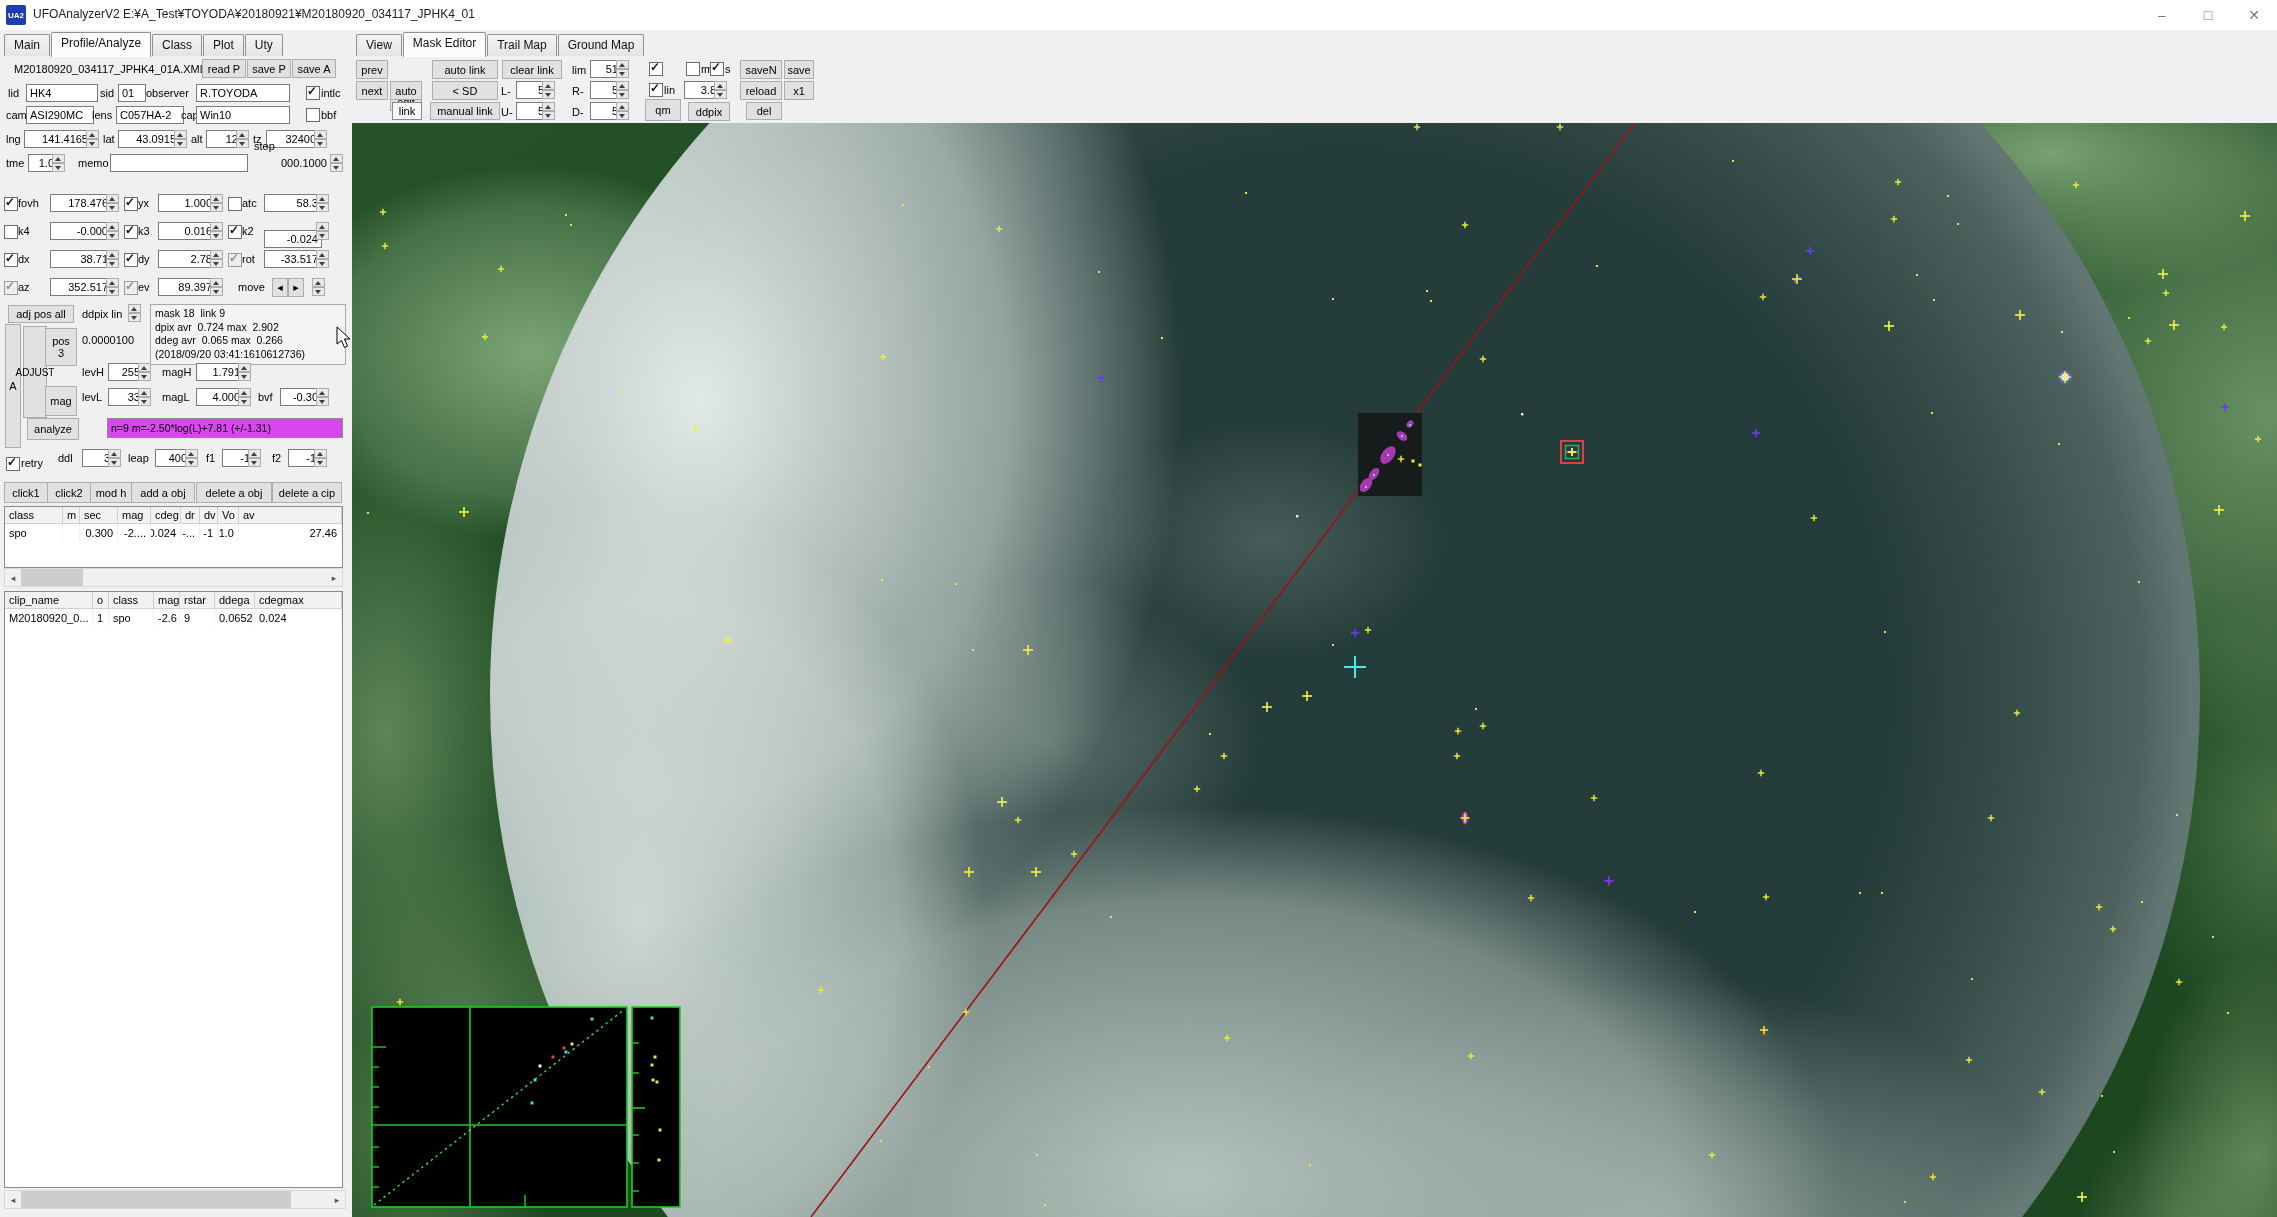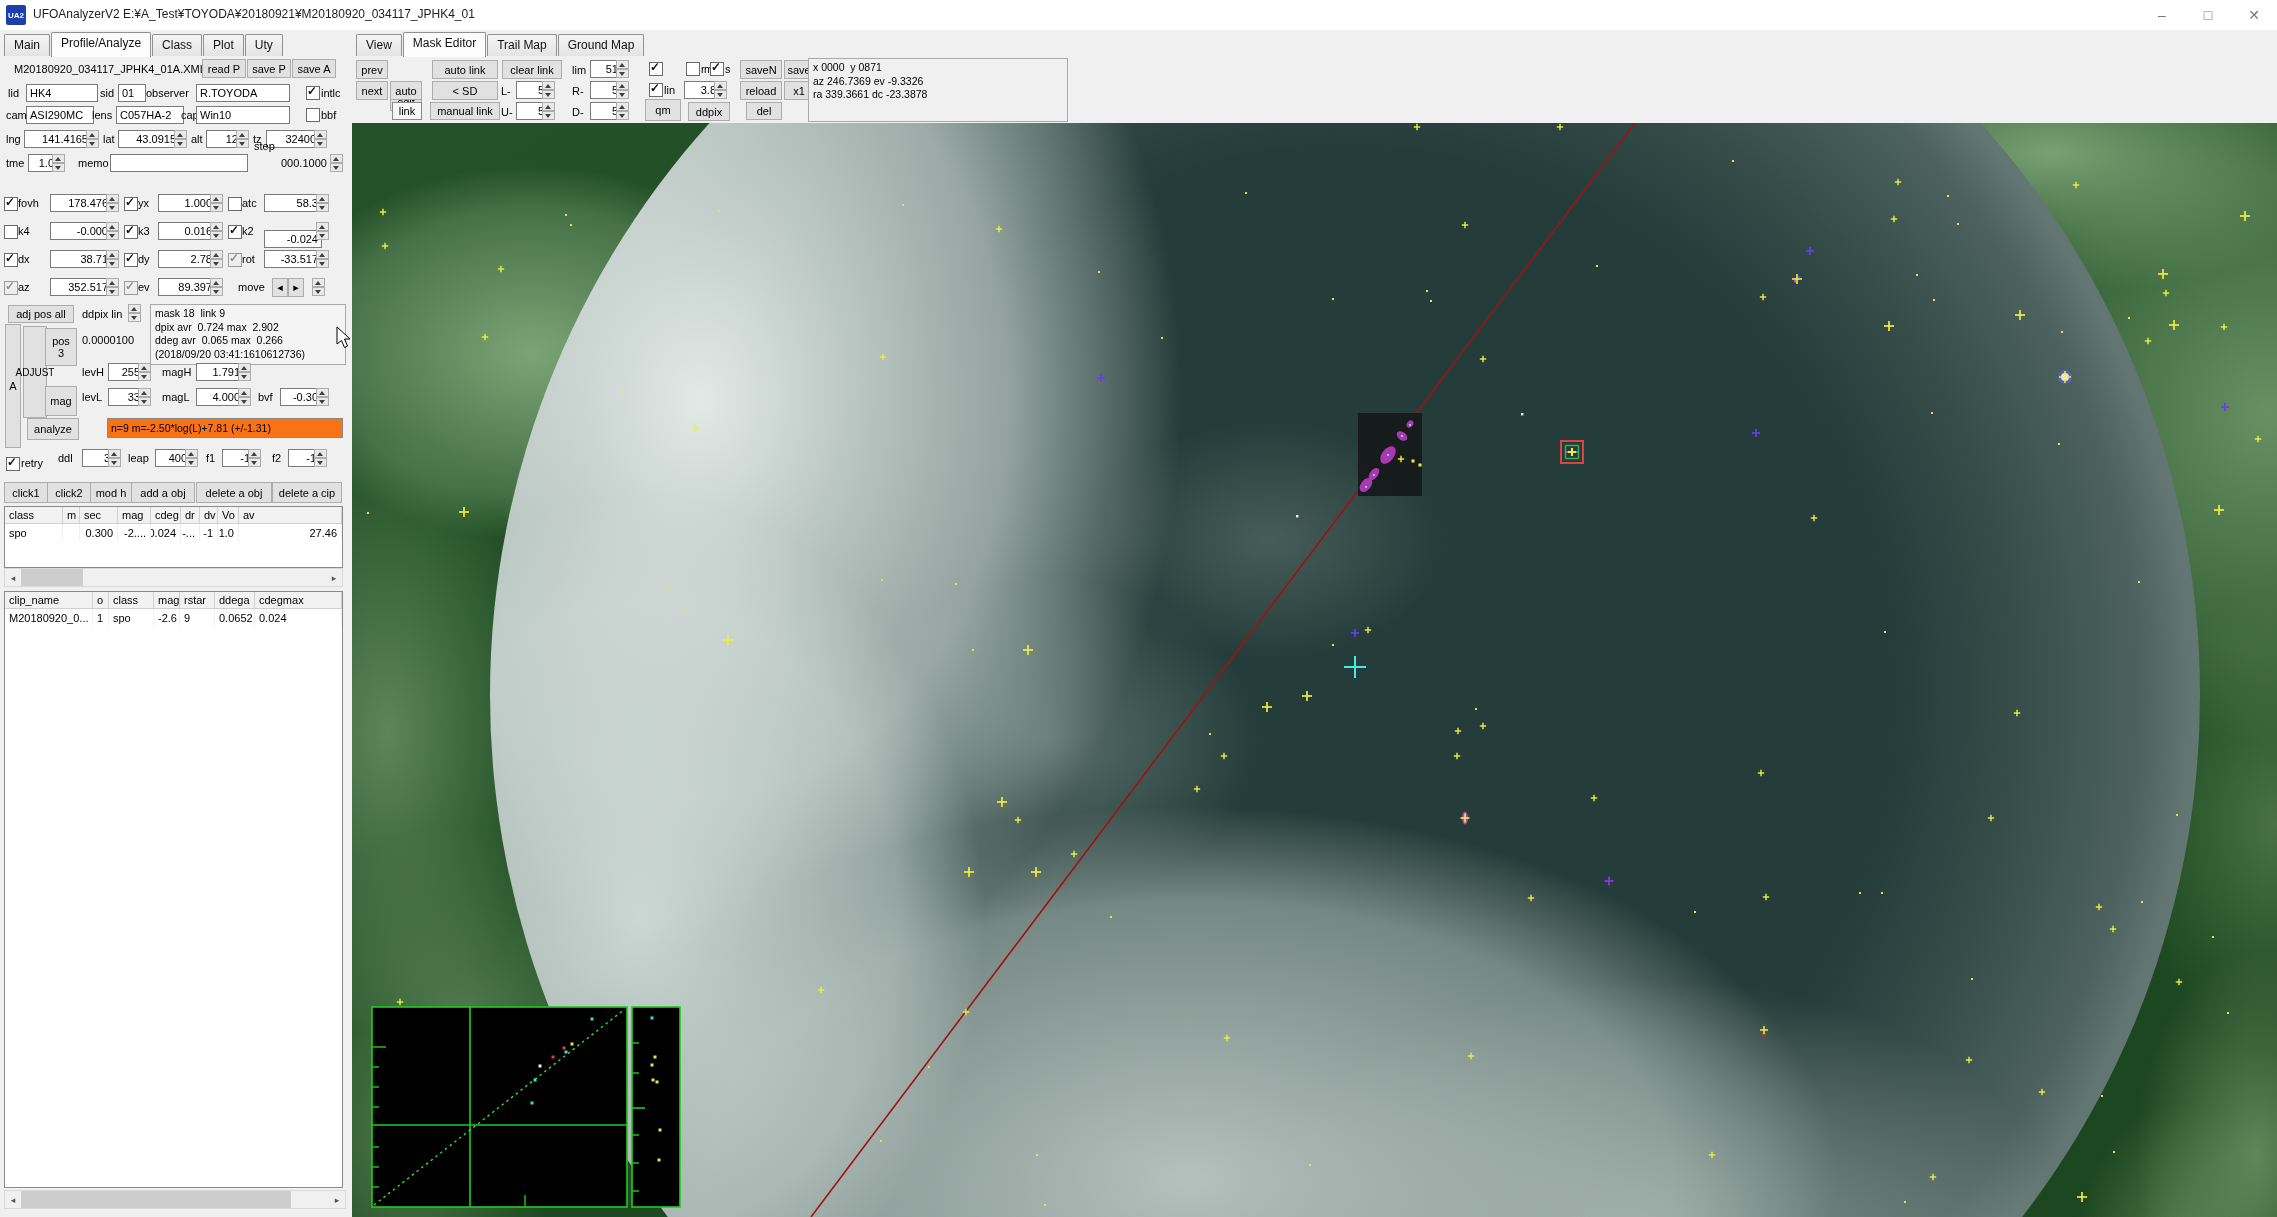--- a/index.html
+++ b/index.html
@@ -31,21 +31,21 @@
   .spin{position:absolute;width:13px;height:18px;display:flex;flex-direction:column;}
   .spin i{flex:1;background:#e9e9e9;border:1px solid #acacac;position:relative;}
   .spin i.up::after{content:"";position:absolute;left:2px;top:2px;border-left:3px solid transparent;border-right:3px solid transparent;border-bottom:4px solid #404040;}
   .spin i.dn::after{content:"";position:absolute;left:2px;top:2px;border-left:3px solid transparent;border-right:3px solid transparent;border-top:4px solid #404040;}
   .cb{position:absolute;width:12px;height:12px;background:#fff;border:1px solid #6a6a6a;}
   .cb.on::after{content:"✓";position:absolute;left:0px;top:-3px;font-size:12px;font-weight:bold;color:#111;}
   .cb.dis{background:#eeeeee;border-color:#9a9a9a;}
   .cb.dis::after{color:#8f8f8f;}
   .infobox{position:absolute;background:#f4f4f4;border:1px solid #a9a9a9;font-size:10.5px;line-height:13.5px;
            padding:2px 4px;color:#000;white-space:pre;}
-  .whitebox{position:absolute;background:#f97316;border:1px solid #8a8a8a;}
+  .whitebox{position:absolute;background:#d946ef;border:1px solid #8a8a8a;}
   .vbtn{line-height:12px;text-align:center;}
   #adjustbtn{line-height:13px;font-size:10px;word-break:break-all;padding:0 3px;}
   
   .tbl{position:absolute;background:#fff;border:1px solid #8a8a8a;overflow:hidden;}
   .trow{display:flex;height:17px;}
   .trow.hdr .tc{background:#f2f2f2;border-right:1px solid #d0d0d0;border-bottom:1px solid #d0d0d0;}
   .tc{font-size:11px;display:flex;align-items:center;padding:0 4px;box-sizing:border-box;
       border-right:1px solid #efefef;white-space:nowrap;overflow:hidden;color:#000;}
   .tc.r{justify-content:flex-end;}
   
@@ -452,23 +452,20 @@
       <i class="up"></i>
       <i class="dn"></i>
     </div>
   <div class="btn" style="left:293px;top:41px;width:34px;height:20px;">qm</div>
   <div class="btn" style="left:336px;top:44px;width:40px;height:17px;">ddpix</div>
   <div class="btn" style="left:388px;top:2px;width:40px;height:17px;">saveN</div>
   <div class="btn" style="left:432px;top:2px;width:28px;height:17px;">save</div>
   <div class="btn" style="left:388px;top:23px;width:40px;height:17px;">reload</div>
   <div class="btn" style="left:432px;top:23px;width:28px;height:17px;">x1</div>
   <div class="btn" style="left:394px;top:44px;width:34px;height:16px;">del</div>
-  <div class="infobox" style="left:456px;top:0px;width:250px;height:58px;background:#f0f0f0;"><span>x 0000  y 0871</span>
-<span>az 246.7369 ev -9.3326</span>
-<span>ra 339.3661 dc -23.3878</span></div>
 </div>
 
 <div id="imgarea">
   <div id="fisheye"></div>
   <svg id="scenesvg" width="1925" height="1094" viewBox="0 0 1925 1094">
       <line x1="1283" y1="0" x2="459" y2="1094" stroke="#a01212" stroke-width="1.6"></line>
       <rect x="1006" y="290" width="64" height="83" fill="#16191a" opacity="0.93"></rect>
       <ellipse cx="1014" cy="362" rx="8" ry="5" fill="#b23ab8" opacity="0.95" transform="rotate(-52 1014 362)"></ellipse>
       <ellipse cx="1022" cy="351" rx="7" ry="4" fill="#b23ab8" opacity="0.95" transform="rotate(-52 1022 351)"></ellipse>
       <ellipse cx="1036" cy="332" rx="10" ry="6" fill="#b23ab8" opacity="0.95" transform="rotate(-52 1036 332)"></ellipse>

